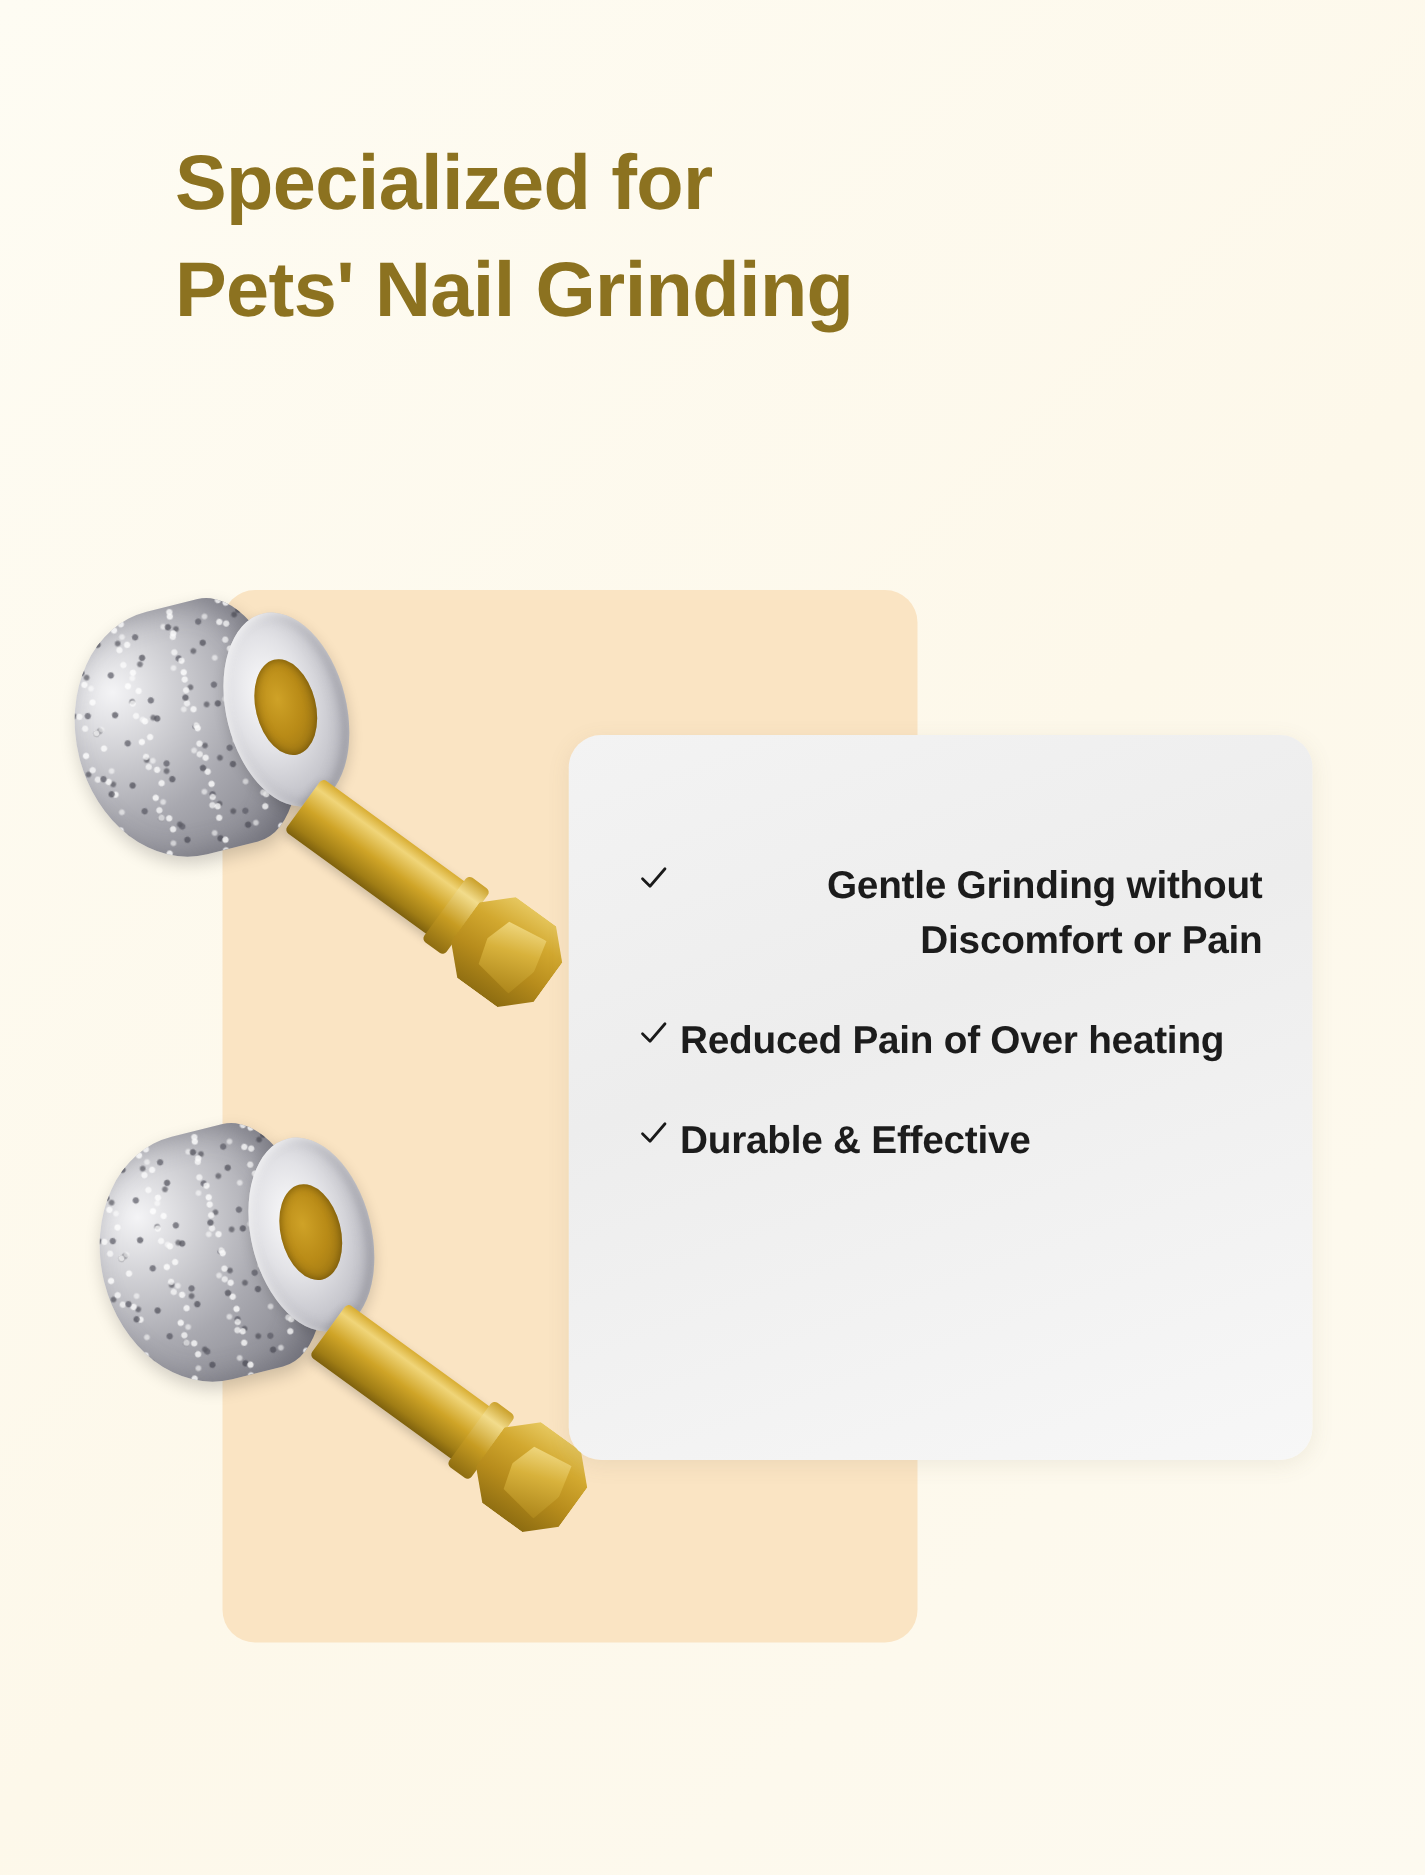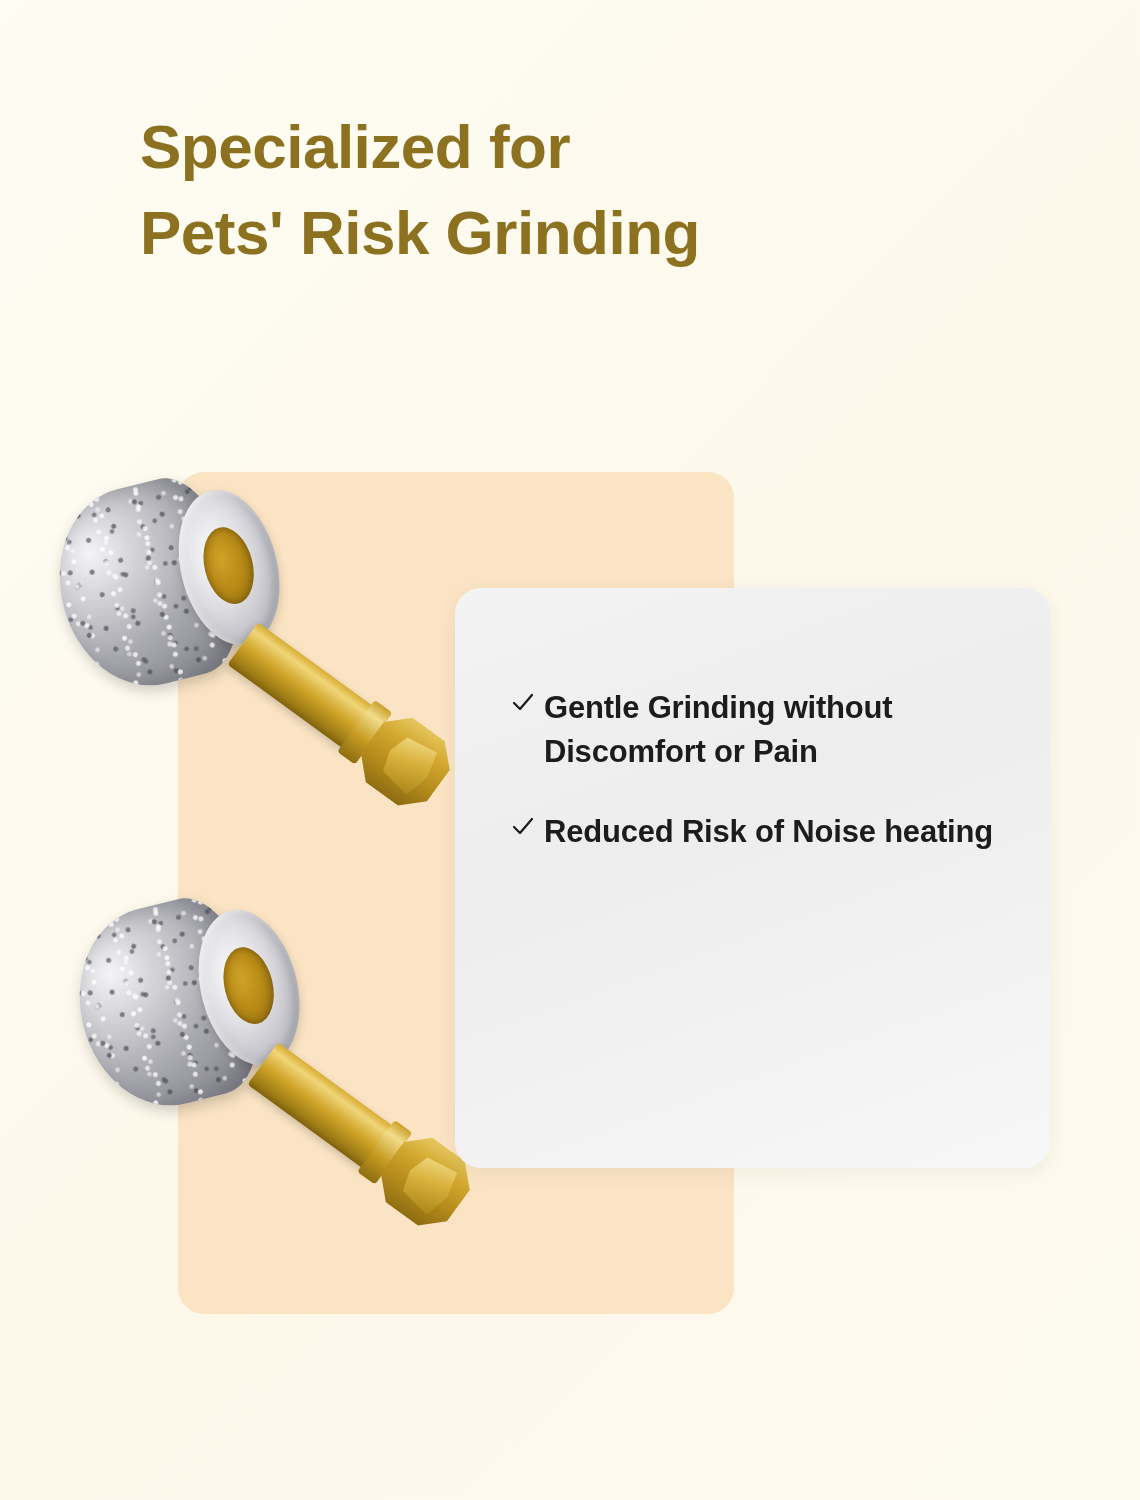--- a/index.html
+++ b/index.html
@@ -91,20 +91,21 @@
     justify-content: center;
   }
   .check-icon svg { display: block; }
 
   .feature-text {
     font-size: 31px;
     font-weight: bold;
     line-height: 1.42;
     color: #1c1c1c;
     letter-spacing: -0.2px;
+    text-align: right;
   }
 
   
   .product {
     position: absolute;
     width: 400px;
     height: 370px;
   }
   .product.one { left: 42px; top: 440px; }
   .product.two { left: 62px; top: 860px; }
@@ -220,21 +221,21 @@
     clip-path: polygon(14% 10%, 86% 0%, 100% 50%, 86% 100%, 14% 90%, 0% 50%);
     opacity: 0.95;
   }
 </style>
 </head>
 <body>
 
 <div class="page">
 
   <div class="headline">Specialized for
-Pets' Risk Grinding</div>
+Pets' Nail Grinding</div>
 
   <div class="peach-panel"></div>
 
   <div class="product one">
     <div class="drum">
       <div class="drum-body">
         <div class="drum-grit"></div>
       </div>
       <div class="drum-rim"></div>
       <div class="drum-hole"></div>
@@ -275,20 +276,28 @@
         <span class="feature-text">Gentle Grinding without Discomfort or Pain</span>
       </li>
 
 
       <li class="feature-item">
         <span class="check-icon">
           <svg width="24" height="22" viewBox="0 0 24 22" fill="none" xmlns="http://www.w3.org/2000/svg">
             <path d="M3 11 L9 17 L21 3" stroke="#1a1a1a" stroke-width="2.2" fill="none" stroke-linecap="round" stroke-linejoin="round"></path>
           </svg>
         </span>
-        <span class="feature-text">Reduced Risk of Noise heating</span>
+        <span class="feature-text">Reduced Pain of Over heating</span>
       </li>
 
+      <li class="feature-item">
+        <span class="check-icon">
+          <svg width="24" height="22" viewBox="0 0 24 22" fill="none" xmlns="http://www.w3.org/2000/svg">
+            <path d="M3 11 L9 17 L21 3" stroke="#1a1a1a" stroke-width="2.2" fill="none" stroke-linecap="round" stroke-linejoin="round"></path>
+          </svg>
+        </span>
+        <span class="feature-text">Durable &amp; Effective</span>
+      </li>
 
     </ul>
   </div>
 
 </div>
 
 </body></html>

